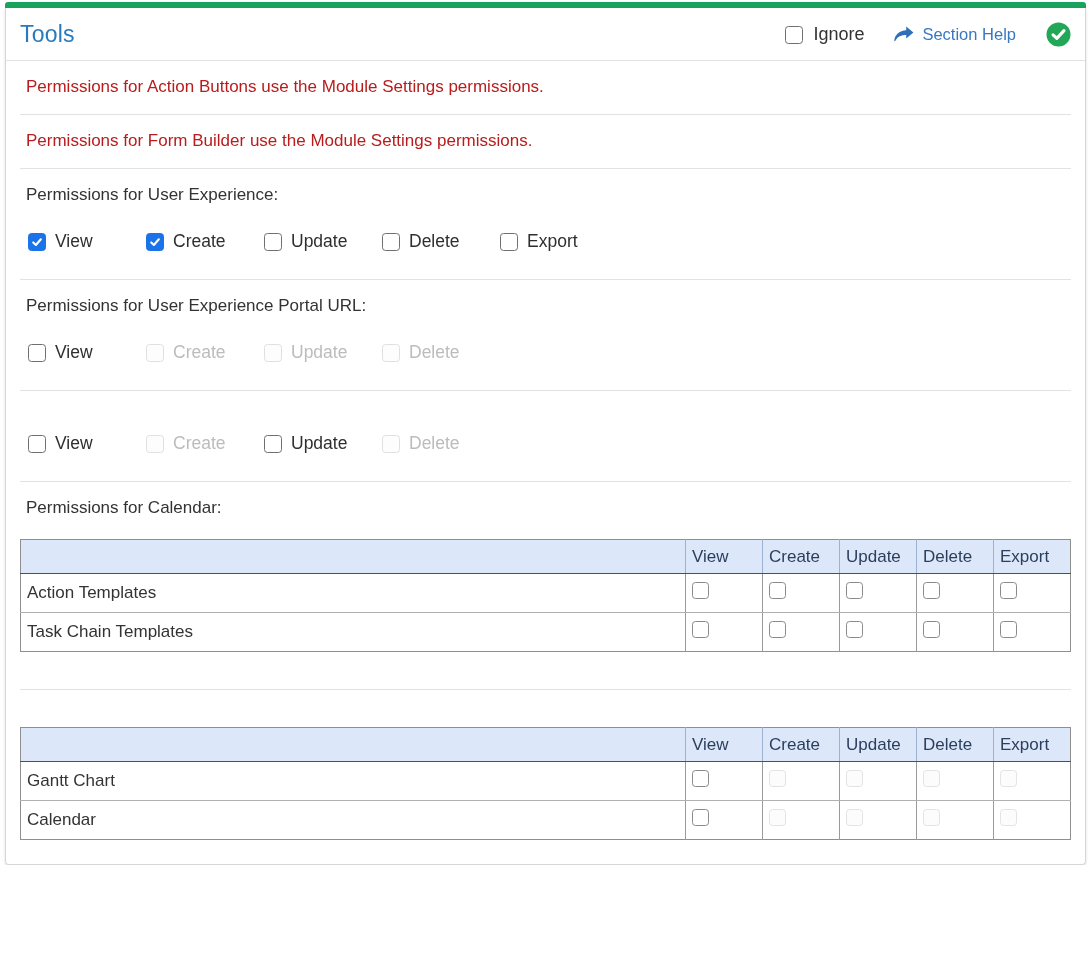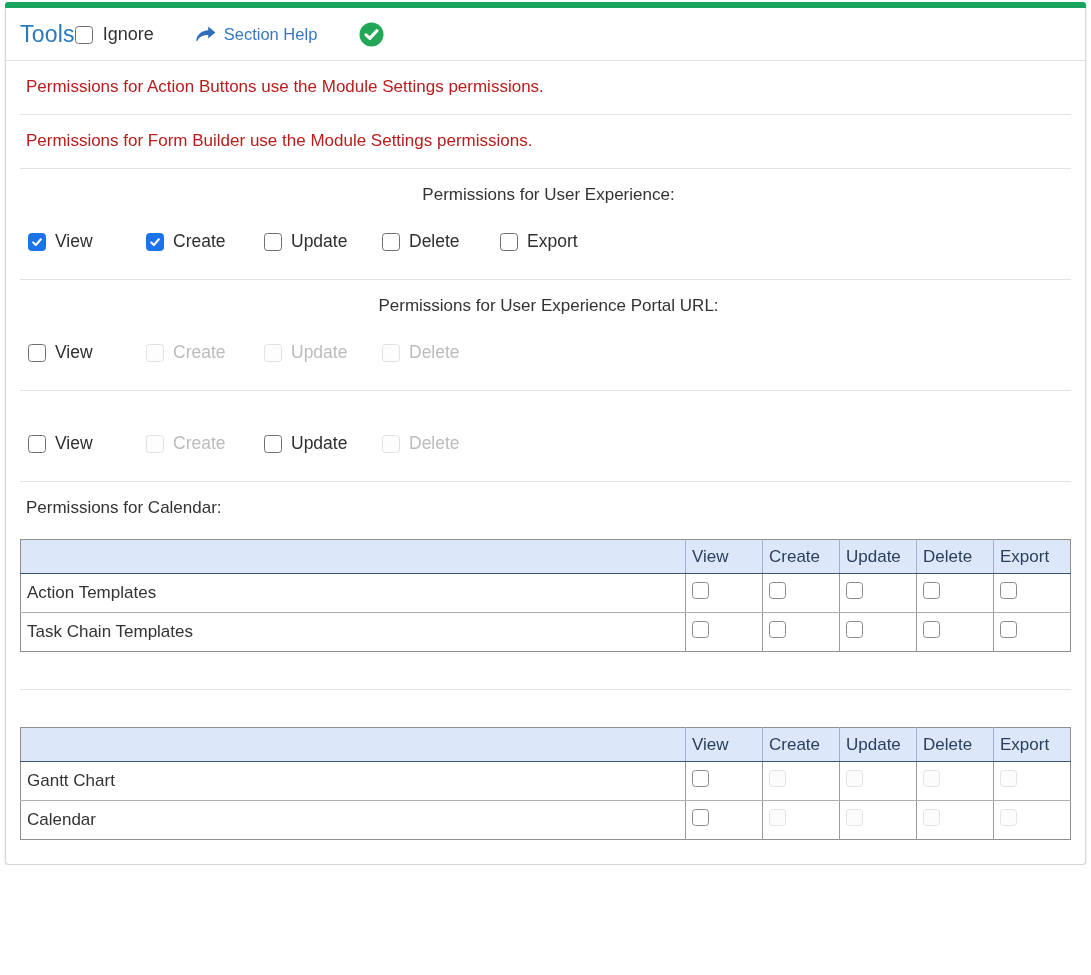--- a/index.html
+++ b/index.html
@@ -22,40 +22,40 @@
   .panel-top{height:6px;background:var(--accent-green);border-radius:3px 3px 0 0;}
   .panel{
     background:#fff;
     border:1px solid #d6d6d6;
     border-top:none;
     border-radius:0 0 4px 4px;
     box-shadow:0 1px 3px rgba(0,0,0,.12);
     padding-bottom:6px;
   }
   .panel-header{
-    display:flex;align-items:center;
+    display:flex;align-items:center;justify-content:space-between;
     padding:13px 14px 12px 14px;
     border-bottom:1px solid #e2e2e2;
   }
   .panel-title{
     margin:0;font-size:23px;font-weight:400;color:var(--title-blue);
     letter-spacing:.2px;
   }
-  .header-right{display:flex;align-items:center;gap:42px;}
+  .header-right{display:flex;align-items:center;gap:30px;}
   .ignore-ctl{display:flex;align-items:center;gap:10px;cursor:pointer;font-size:18px;color:#333;}
   .help-link{display:flex;align-items:center;gap:8px;color:var(--link-blue);font-size:16.5px;text-decoration:none;cursor:pointer;}
   .help-link svg{display:block;}
   .status-ic{display:block;width:25px;height:25px;}
 
   .section{padding:0 14px;}
   .divider{border:none;border-top:1px solid #e2e2e2;margin:0 14px;}
 
   .note{font-size:17px;color:#b91c1c;padding:16px 6px 17px 6px;}
 
-  .cbx-section{padding-top:16px;padding-bottom:27px;text-align:center;}
+  .cbx-section{padding-top:16px;padding-bottom:27px;}
   .cbx-label{font-size:17px;color:#333;padding-left:6px;}
   .cbx-row{display:flex;margin-top:26px;padding-left:8px;}
   .cb-item{display:flex;align-items:center;width:96px;margin-right:22px;cursor:pointer;}
   .cb-item.disabled{cursor:default;}
   .cb{
     width:18px;height:18px;flex:0 0 18px;
     border:1.6px solid #6f6f6f;border-radius:3.5px;background:#fff;
     display:inline-flex;align-items:center;justify-content:center;
   }
   .cb.checked{background:var(--check-blue);border-color:var(--check-blue);}

